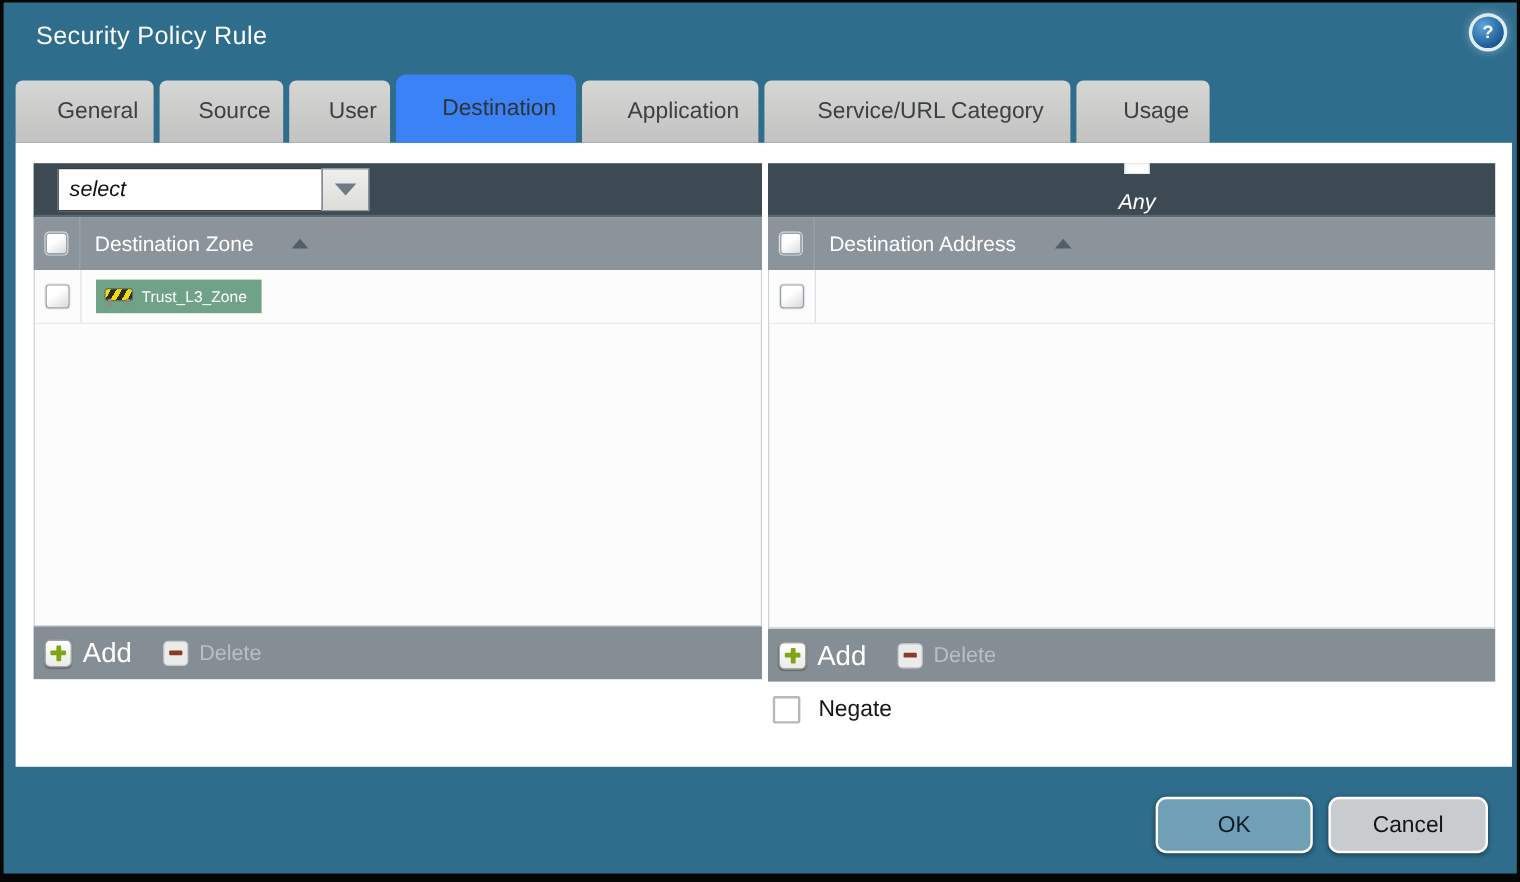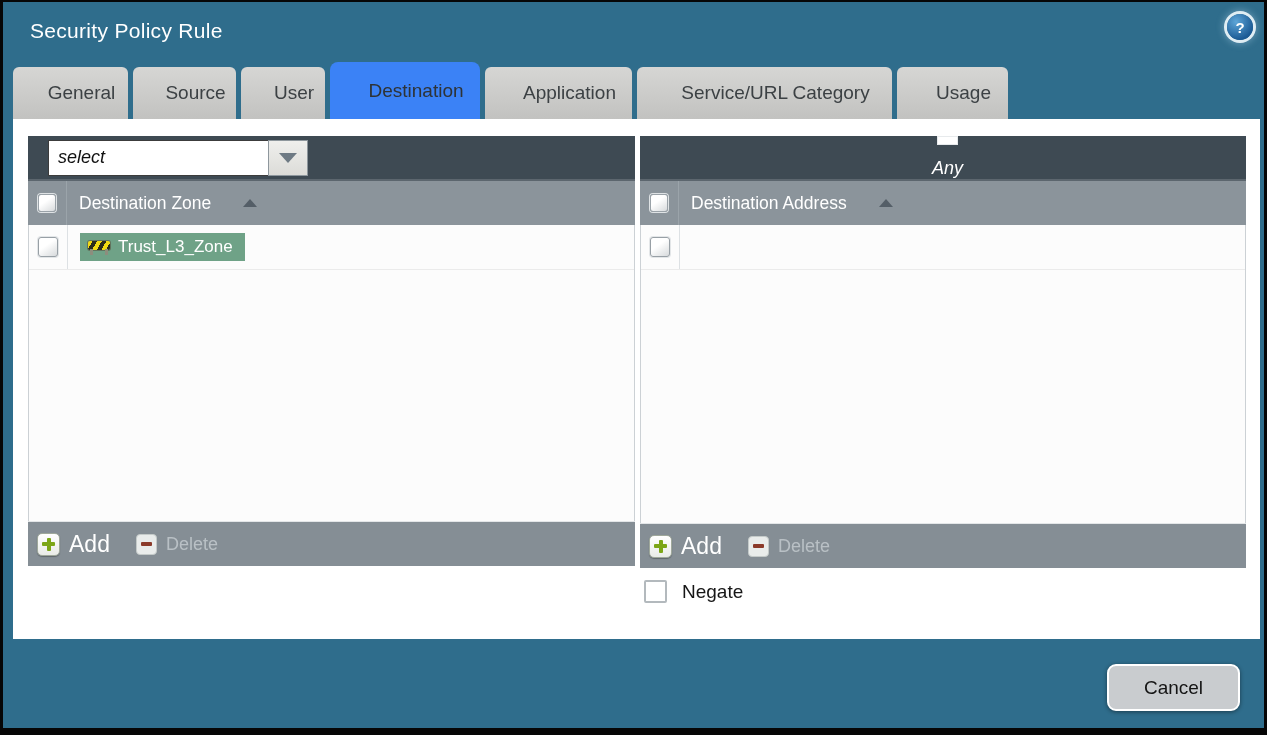--- a/index.html
+++ b/index.html
@@ -51,21 +51,21 @@
   .tri-down{width:0;height:0;border-left:9px solid transparent;border-right:9px solid transparent;border-top:10px solid #6e7a84;}
   
   .cb{box-sizing:border-box;cursor:pointer;}
   .cb-any{width:21px;height:21px;background:#fff;border:1px solid #e7eaec;}
   .cb-head{width:18px;height:18px;border:1px solid #9aa2a8;border-radius:3px;background:linear-gradient(145deg,#ffffff 40%,#d7dadc);box-shadow:0 0 0 1px #dfe3e5;}
   .cb-row{width:20px;height:20px;border:1px solid #98a0a6;border-radius:3px;background:linear-gradient(145deg,#ffffff 40%,#d7dadc);box-shadow:0 0 0 1px #e3e6e8;}
   .cb-negate{width:23px;height:23px;background:#fff;border:2px solid #b3b9bd;border-radius:2px;}
   
   .row{height:44px;display:flex;align-items:center;border-bottom:1px solid #ebebeb;background:#fcfcfc;cursor:pointer;}
   .row .cbcol{border-right:1px solid #dde1e4;}
-  .chip{display:inline-flex;align-items:center;gap:8px;height:28px;padding:0 12px 0 8px;margin-left:12px;background:var(--selected-green,#6FA287);color:#fff;font-size:17px;white-space:nowrap;}
+  .chip{display:inline-flex;align-items:center;gap:8px;height:28px;padding:0 12px 0 8px;margin-left:12px;background:var(--selected-green,#6FA287);color:#fff;font-size:13px;white-space:nowrap;}
   
   .zone-icon{position:relative;width:22px;height:15px;display:inline-block;flex:0 0 22px;}
   .zone-icon .bar{position:absolute;top:1px;left:0;width:22px;height:9px;border-radius:2px;
     background:repeating-linear-gradient(120deg,#f2d912 0 4px,#2c2c1c 4px 8px);
     box-shadow:0 0 0 1px rgba(90,90,70,.65);}
   .zone-icon .leg{position:absolute;bottom:0;width:3px;height:6px;background:#8d8d7d;}
   .zone-icon .leg.l{left:2px}.zone-icon .leg.r{right:2px}
   
   .footbtn{display:flex;align-items:center;cursor:pointer;}
   .footbtn.disabled{cursor:default;}
@@ -188,15 +188,16 @@
       </div>
     </div>
 
     <div class="negate">
       <span class="cb cb-negate"></span>
       <span class="negate-label">Negate</span>
     </div>
 
   </div>
 
+  <button class="action-btn ok-btn">OK</button>
   <button class="action-btn cancel-btn">Cancel</button>
 
 </div>
 
 </body></html>

